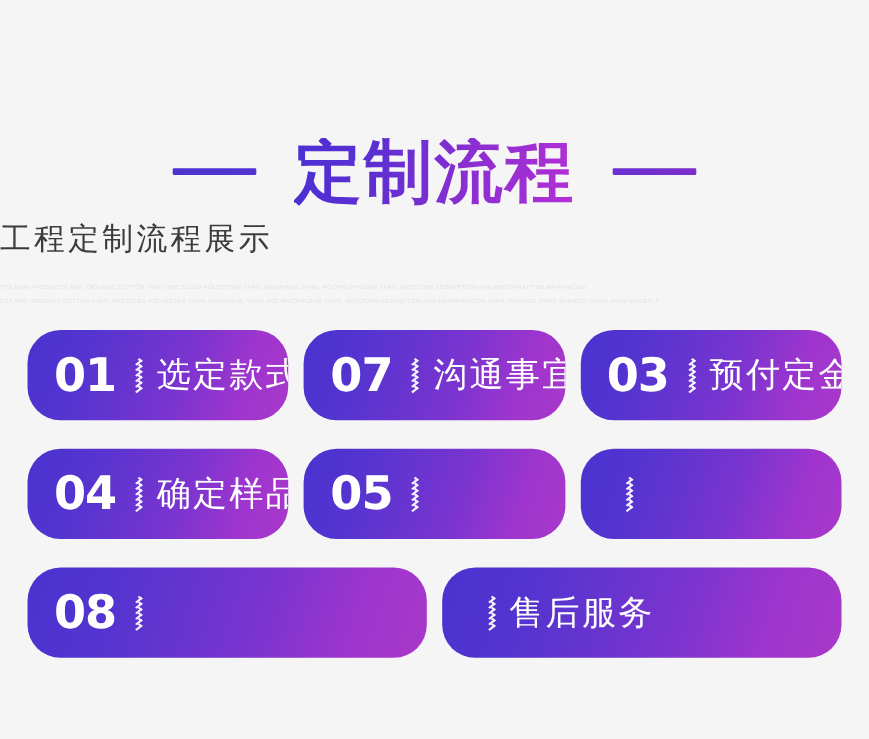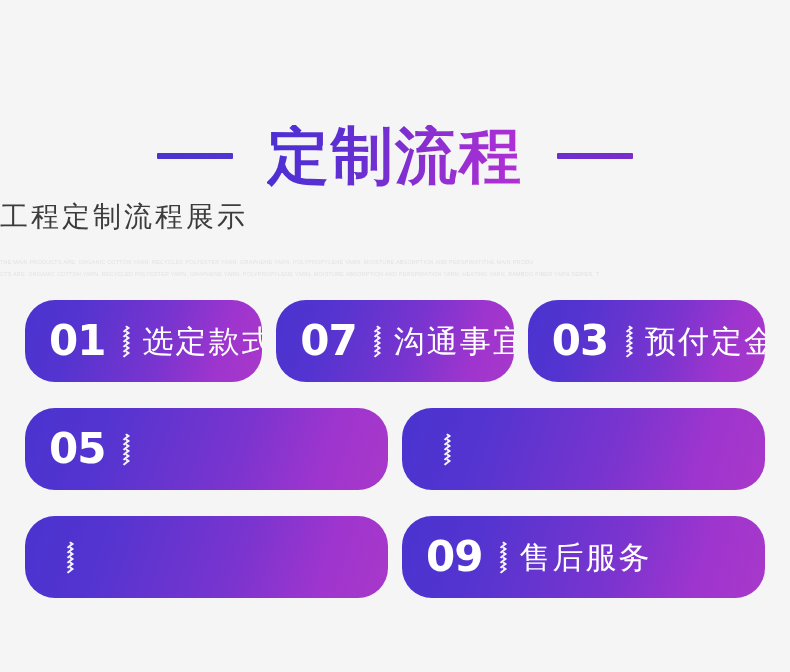--- a/index.html
+++ b/index.html
@@ -208,20 +208,32 @@
             <i class="chev"></i>
             <i class="chev"></i>
             <i class="chev"></i>
         </span>
         <span class="pill-label">预付定金</span>
       </div>
     </div>
 
     <div class="grid-row">
       <div class="pill">
+        <span class="pill-num">04</span>
+        <span class="pill-divider">
+          <i class="chev"></i>
+            <i class="chev"></i>
+            <i class="chev"></i>
+            <i class="chev"></i>
+            <i class="chev"></i>
+            <i class="chev"></i>
+        </span>
+        <span class="pill-label">确定样品</span>
+      </div>
+      <div class="pill">
         <span class="pill-num">05</span>
         <span class="pill-divider">
           <i class="chev"></i>
             <i class="chev"></i>
             <i class="chev"></i>
             <i class="chev"></i>
             <i class="chev"></i>
             <i class="chev"></i>
         </span>
       </div>
@@ -232,31 +244,31 @@
             <i class="chev"></i>
             <i class="chev"></i>
             <i class="chev"></i>
             <i class="chev"></i>
         </span>
       </div>
     </div>
 
     <div class="grid-row">
       <div class="pill">
-        <span class="pill-divider">
-          <i class="chev"></i>
-            <i class="chev"></i>
-            <i class="chev"></i>
-            <i class="chev"></i>
-            <i class="chev"></i>
-            <i class="chev"></i>
-        </span>
-      </div>
-      <div class="pill">
-        <span class="pill-num">09</span>
+        <span class="pill-num">08</span>
+        <span class="pill-divider">
+          <i class="chev"></i>
+            <i class="chev"></i>
+            <i class="chev"></i>
+            <i class="chev"></i>
+            <i class="chev"></i>
+            <i class="chev"></i>
+        </span>
+      </div>
+      <div class="pill">
         <span class="pill-divider">
           <i class="chev"></i>
             <i class="chev"></i>
             <i class="chev"></i>
             <i class="chev"></i>
             <i class="chev"></i>
             <i class="chev"></i>
         </span>
         <span class="pill-label">售后服务</span>
       </div>

